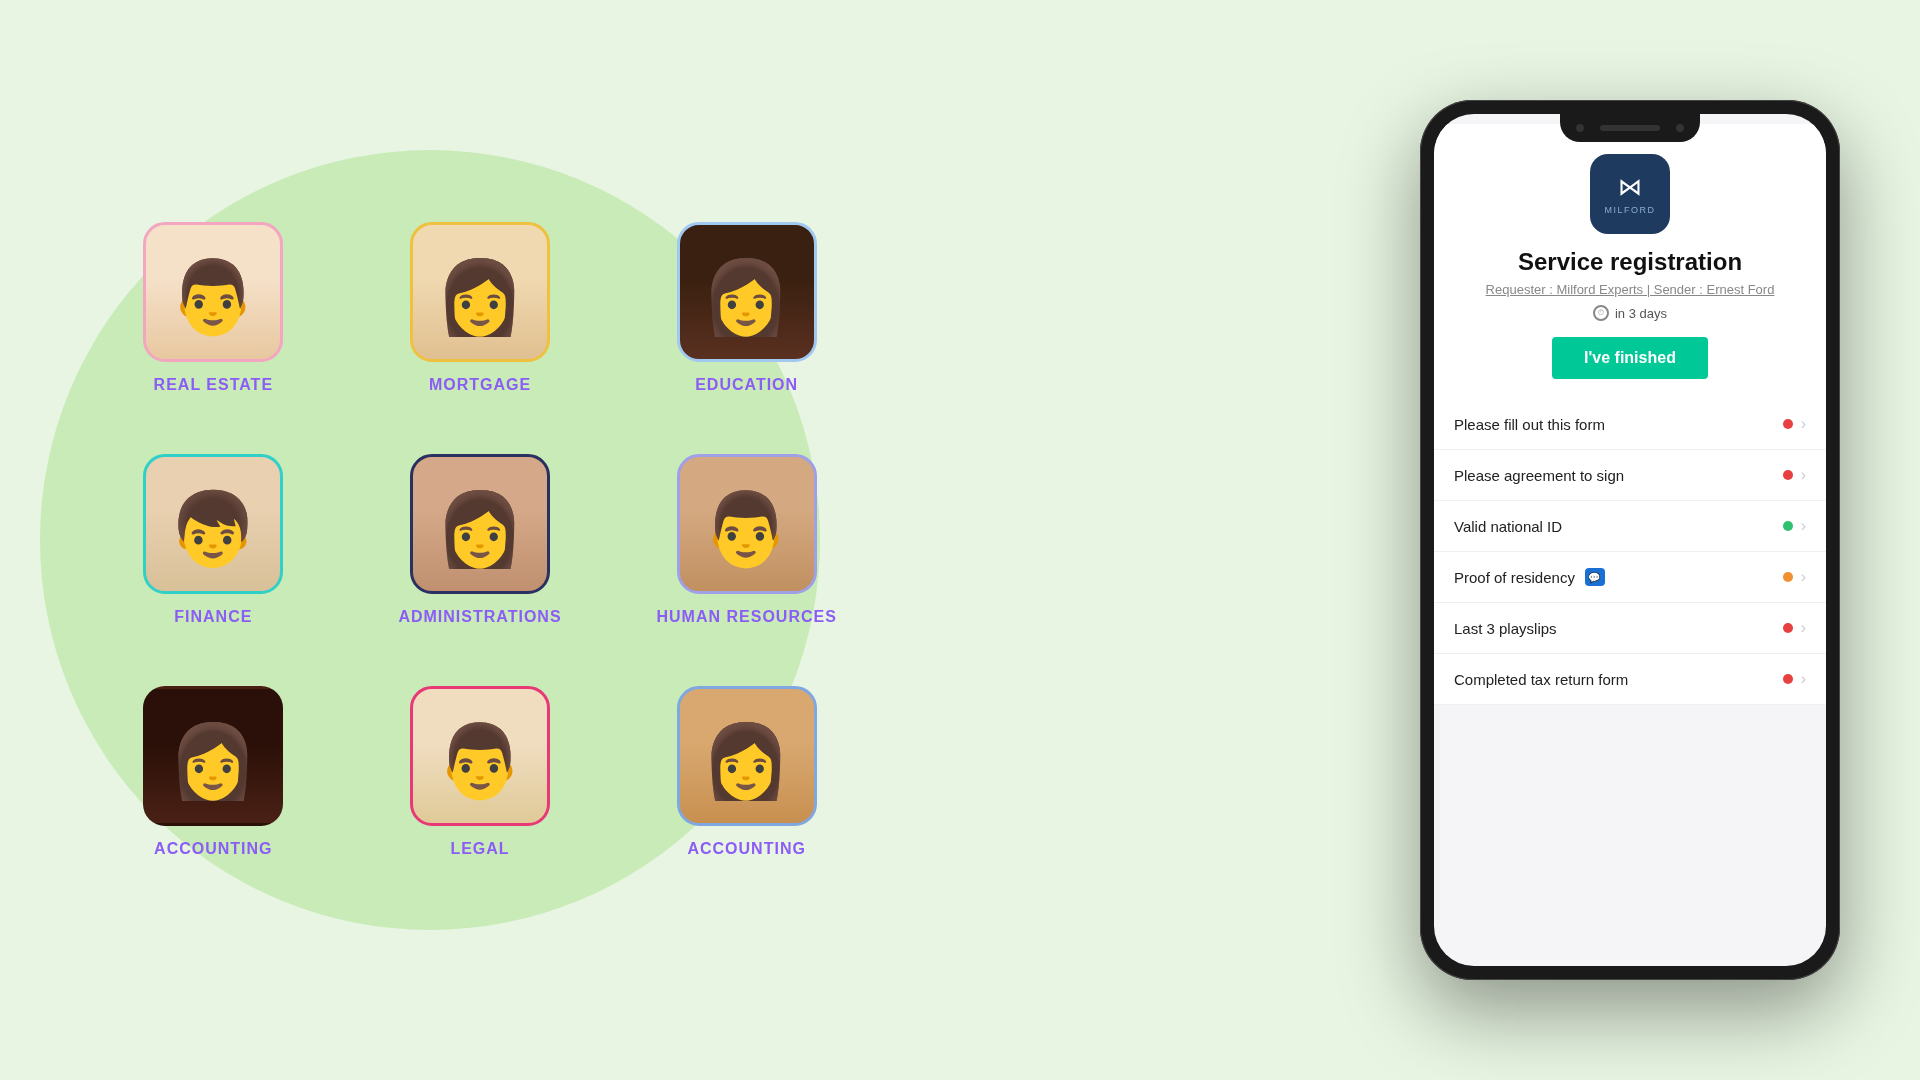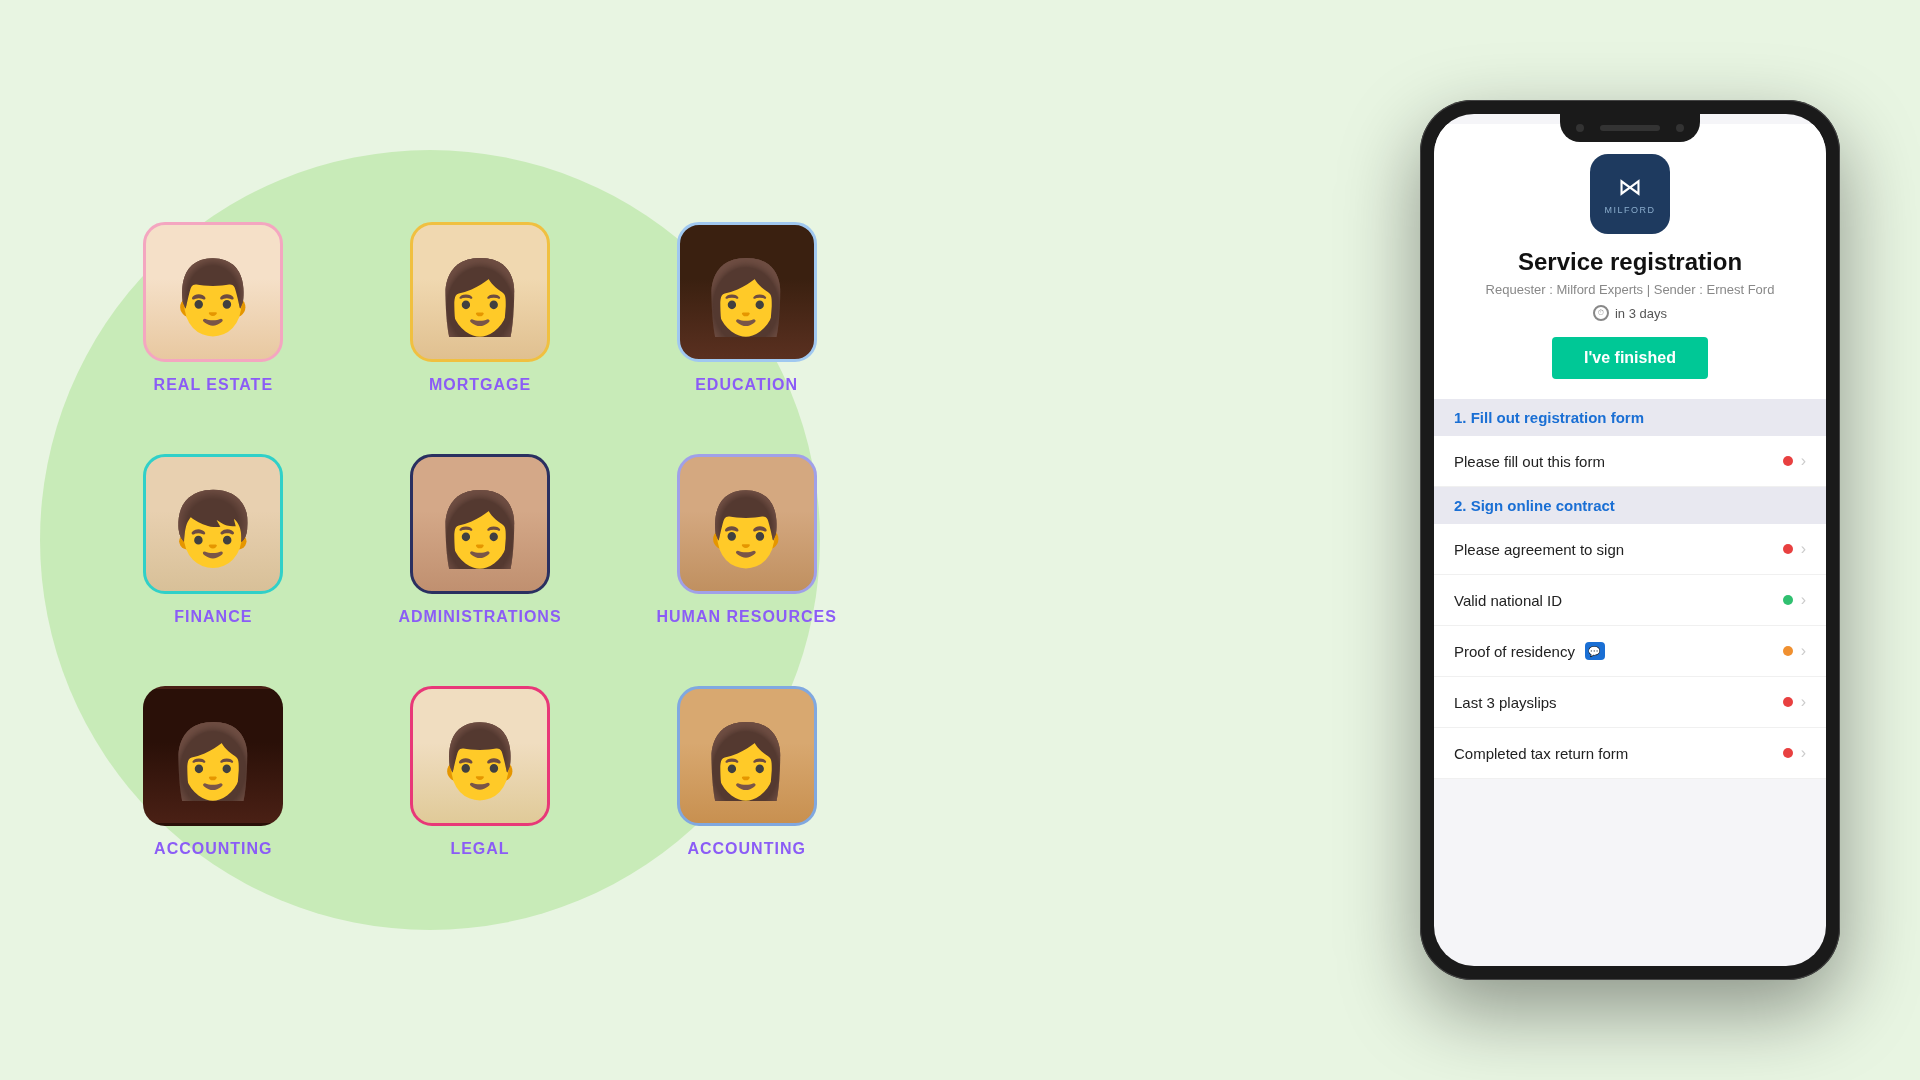--- a/index.html
+++ b/index.html
@@ -190,20 +190,21 @@
       color: #111;
       margin-bottom: 6px;
       text-align: center;
     }
 
     .app-subtitle {
       font-size: 13px;
       color: #888;
       text-align: center;
       margin-bottom: 8px;
+      text-decoration: underline;
     }
 
     .app-due {
       display: flex;
       align-items: center;
       gap: 6px;
       font-size: 13px;
       color: #555;
       margin-bottom: 16px;
     }
@@ -413,32 +414,30 @@
           </div>
           <div class="app-title">Service registration</div>
           <div class="app-subtitle">Requester : Milford Experts | Sender : Ernest Ford</div>
           <div class="app-due">
             <div class="clock-icon">⏱</div>
             <span>in 3 days</span>
           </div>
           <button class="finish-btn">I've finished</button>
         </div>
 
-        <div class="section-header">1. Fill out registration form</div>
         <div class="section-item">
           <div class="item-left">
             <span class="item-label">Please fill out this form</span>
           </div>
           <div style="display:flex;align-items:center;gap:8px">
             <div class="dot-red"></div>
             <span class="chevron-right">›</span>
           </div>
         </div>
 
-        <div class="section-header">2. Sign online contract</div>
         <div class="section-item">
           <div class="item-left">
             <span class="item-label">Please agreement to sign</span>
           </div>
           <div style="display:flex;align-items:center;gap:8px">
             <div class="dot-red"></div>
             <span class="chevron-right">›</span>
           </div>
         </div>
 

